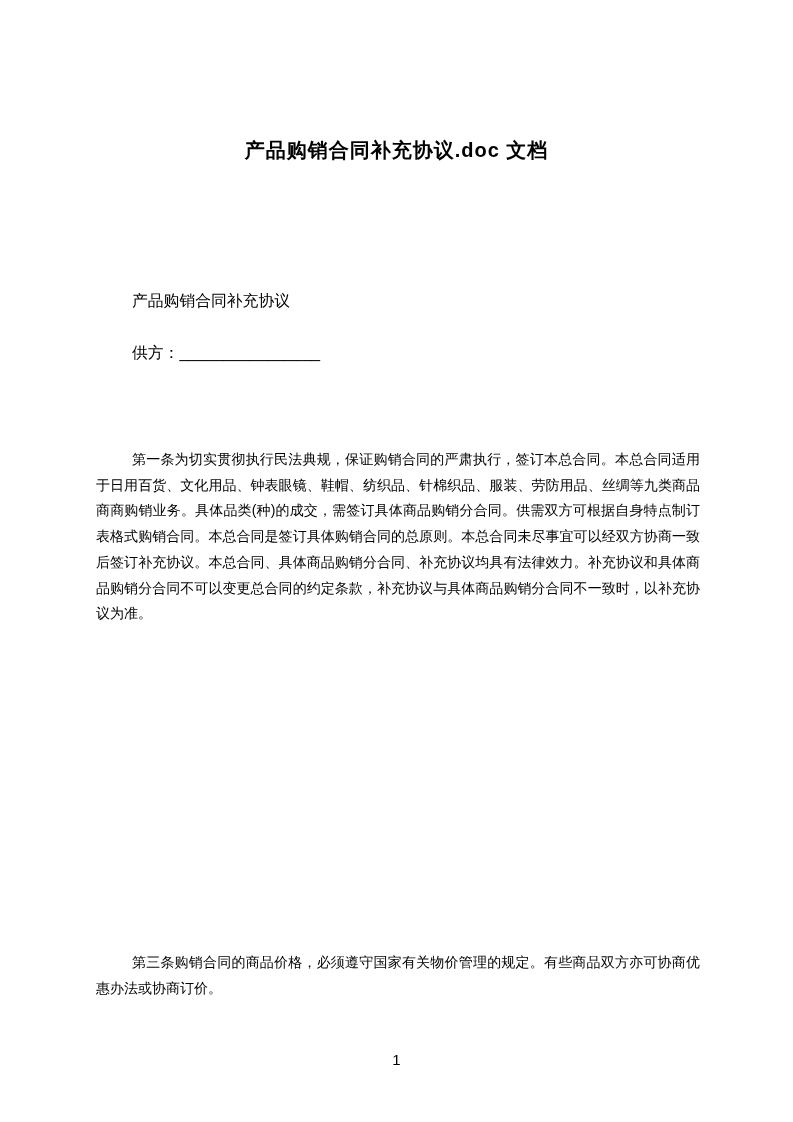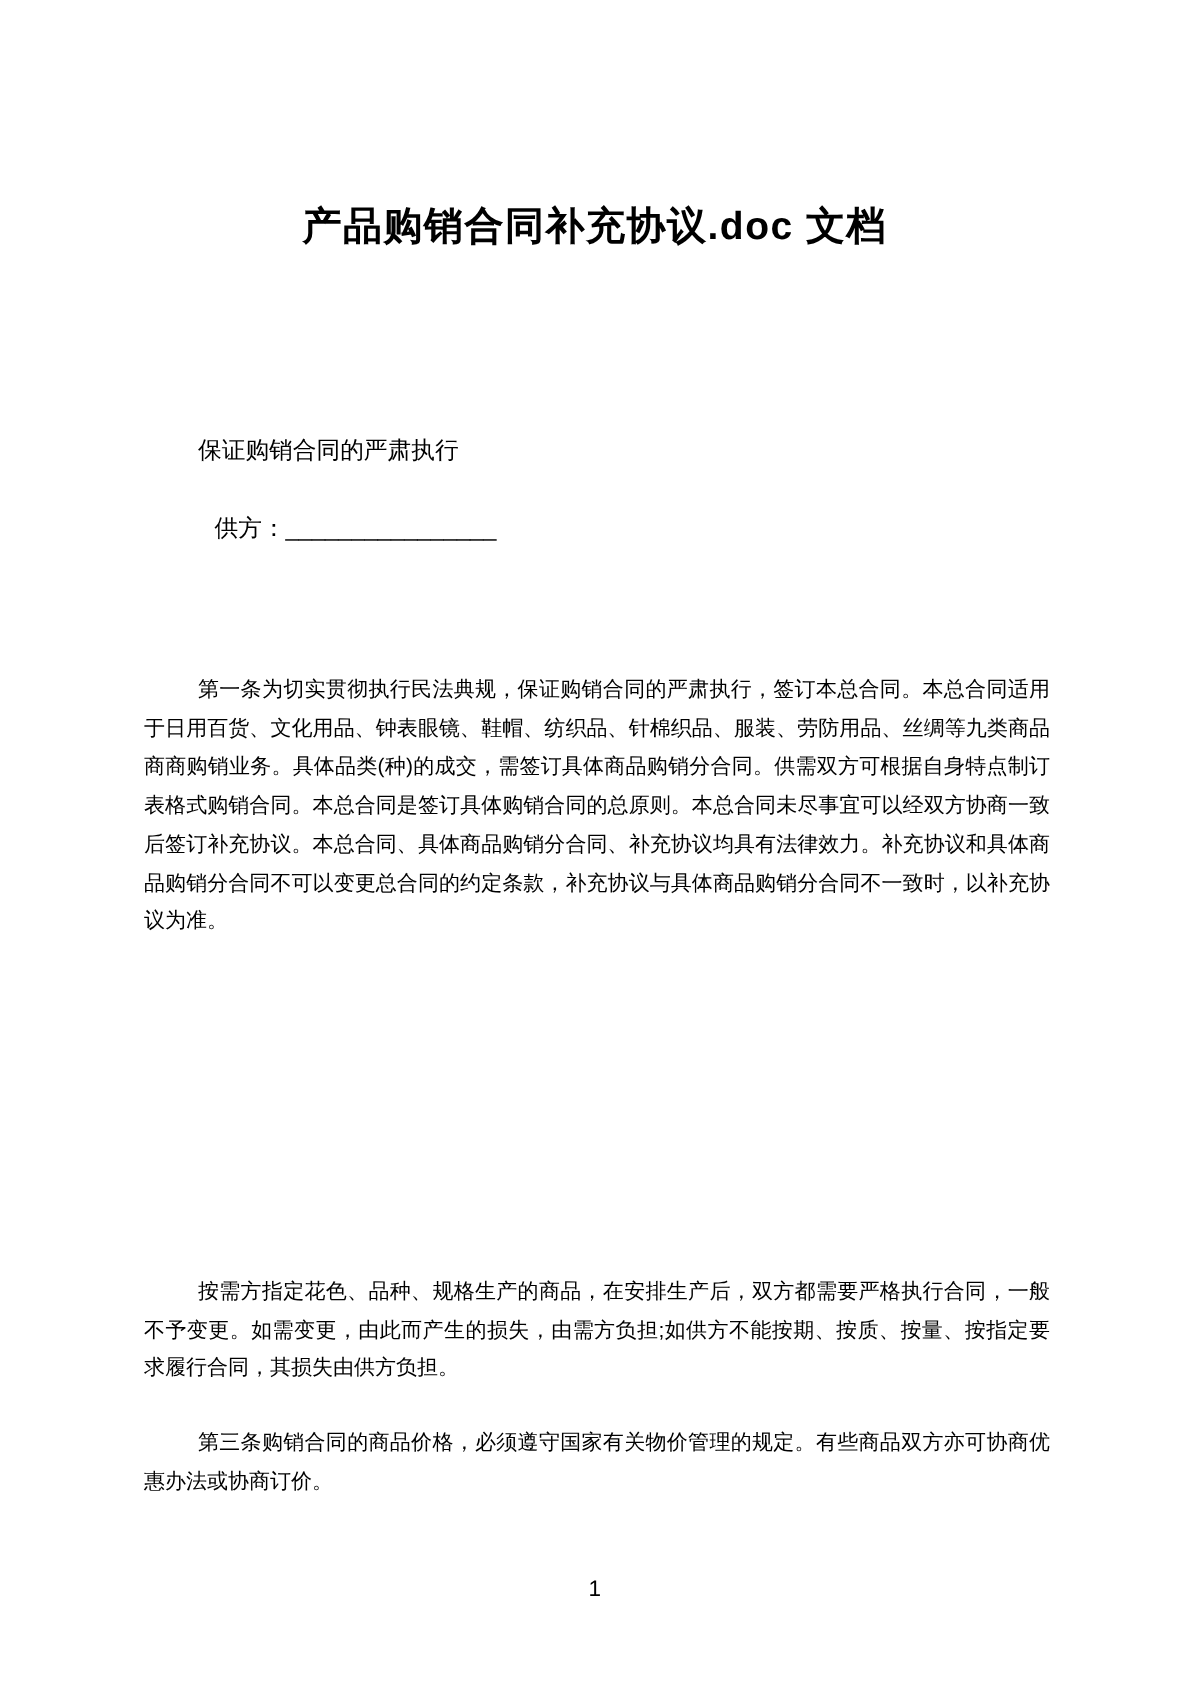--- a/index.html
+++ b/index.html
@@ -16,35 +16,35 @@
     font-family: "Liberation Sans", "DejaVu Sans", sans-serif;
     overflow: hidden;
   }
   .doc-title {
     position: absolute;
     top: 135px;
     left: 0;
     width: 100%;
     margin: 0;
     text-align: center;
-    font-size: 26px;
+    font-size: 20px;
     font-weight: 700;
     letter-spacing: 1px;
     line-height: 30px;
   }
   .heading {
     position: absolute;
     left: 132px;
     top: 288px;
     font-size: 15.8px;
     line-height: 25.7px;
   }
   .field {
     position: absolute;
-    left: 143px;
+    left: 132px;
     font-size: 15.8px;
     line-height: 25.7px;
     white-space: pre;
   }
   .field-supplier { top: 340px; }
   .field-buyer { top: 394px; }
   .para {
     position: absolute;
     left: 96px;
     width: 604px;
@@ -69,27 +69,26 @@
     line-height: 22px;
   }
 </style>
 </head>
 <body>
 
 <div class="page">
 
   <h1 class="doc-title">产品购销合同补充协议.doc 文档</h1>
 
-  <div class="heading">保证购销合同的严肃执行</div>
+  <div class="heading">产品购销合同补充协议</div>
 
   <div class="field field-supplier"><span>供方：</span><span>________________</span></div>
 
 
   <p class="para para-1">第一条为切实贯彻执行民法典规，保证购销合同的严肃执行，签订本总合同。本总合同适用于日用百货、文化用品、钟表眼镜、鞋帽、纺织品、针棉织品、服装、劳防用品、丝绸等九类商品商商购销业务。具体品类(种)的成交，需签订具体商品购销分合同。供需双方可根据自身特点制订表格式购销合同。本总合同是签订具体购销合同的总原则。本总合同未尽事宜可以经双方协商一致后签订补充协议。本总合同、具体商品购销分合同、补充协议均具有法律效力。补充协议和具体商品购销分合同不可以变更总合同的约定条款，补充协议与具体商品购销分合同不一致时，以补充协议为准。</p>
 
 
-  <p class="para para-3">按需方指定花色、品种、规格生产的商品，在安排生产后，双方都需要严格执行合同，一般不予变更。如需变更，由此而产生的损失，由需方负担;如供方不能按期、按质、按量、按指定要求履行合同，其损失由供方负担。</p>
 
   <p class="para para-4">第三条购销合同的商品价格，必须遵守国家有关物价管理的规定。有些商品双方亦可协商优惠办法或协商订价。</p>
 
   <div class="page-number">1</div>
 
 </div>
 
 </body></html>

